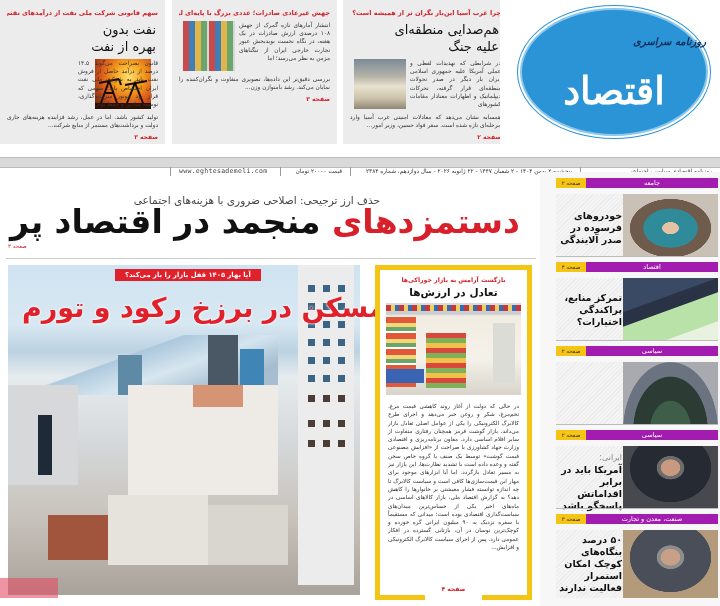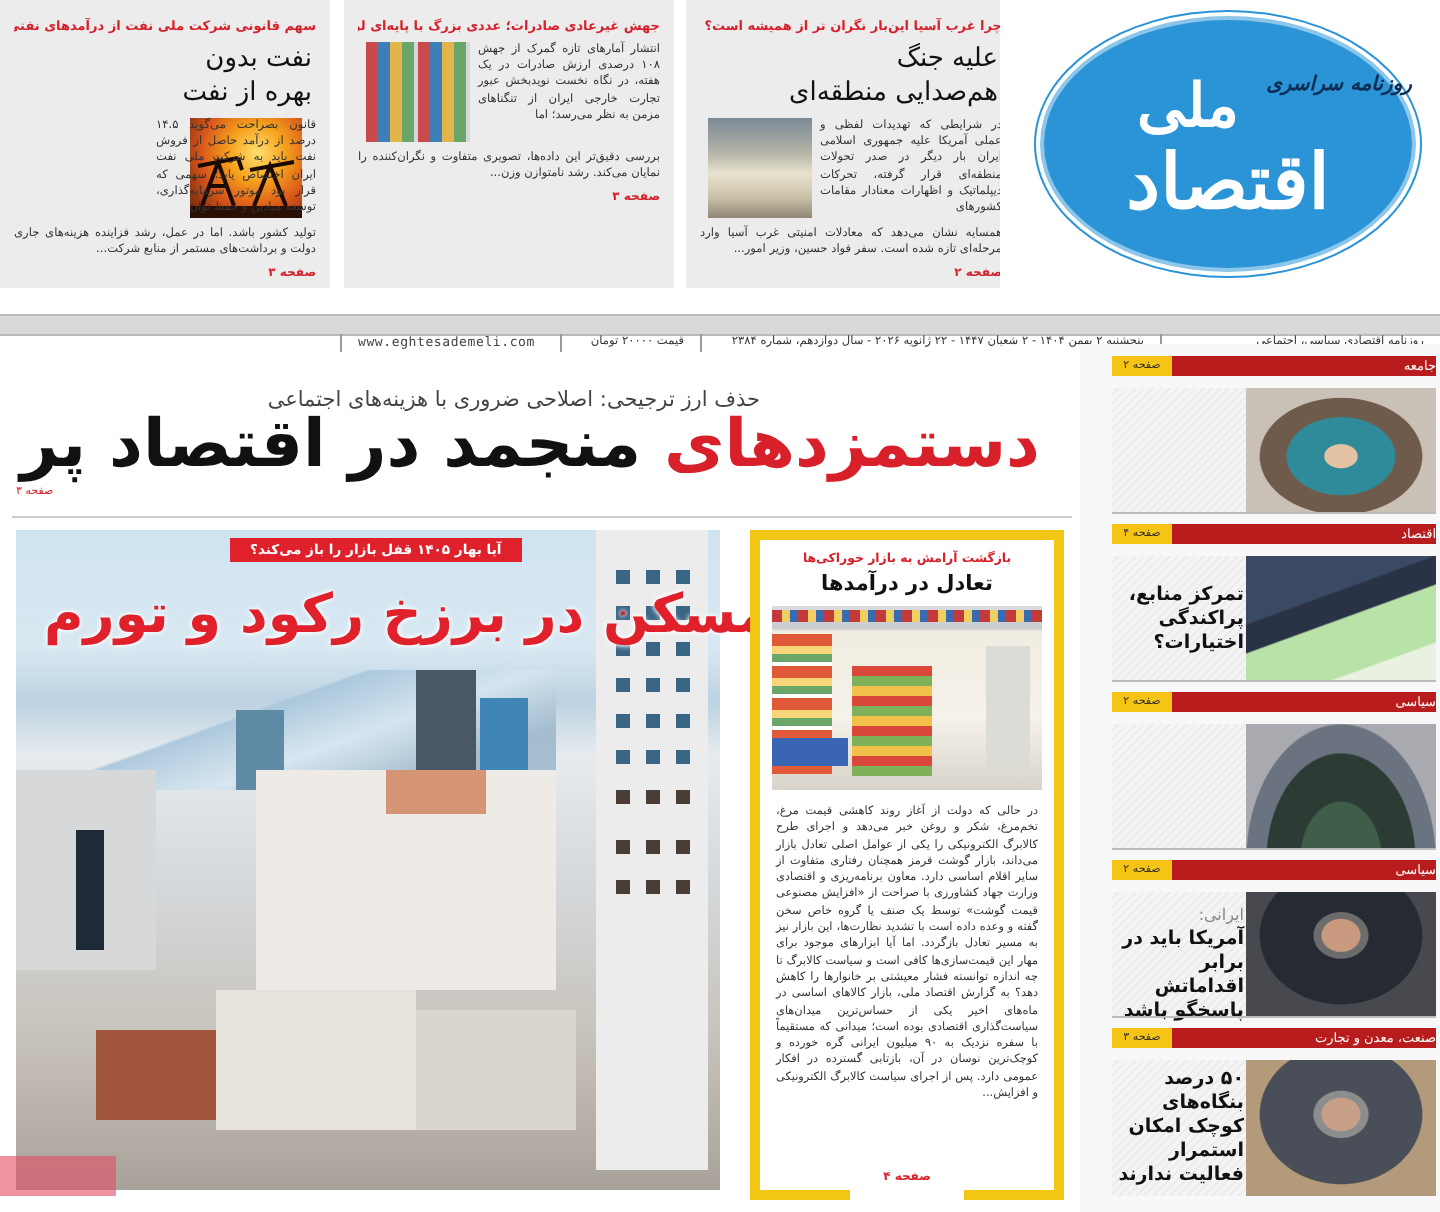--- a/index.html
+++ b/index.html
@@ -60,38 +60,38 @@
   .food-photo { margin: 5px 6px 0 6px; height: 92px; position: relative; overflow: hidden;
     background: linear-gradient(180deg, #d9dde2 0%, #c8ccd1 12%, #f1ece1 14%, #f5f2ea 60%, #d8d4cc 100%); }
   .food-photo .shelf { position: absolute; height: 8px; }
   .food-text { font-size: 5.7px; line-height: 8.3px; color: #333; text-align: justify; padding: 7px 8px 0 8px; }
   .food-page { position: absolute; bottom: 8px; left: 0; width: 100%; text-align: center; color: #d6202a; font-size: 6px; font-weight: bold; }
 
   
   .sidebar { position: absolute; top: 172px; right: 0; width: 180px; height: 434px; background: #f7f7f7; }
   .section { position: absolute; left: 16px; width: 162px; }
   .section .bar { height: 10px; display: flex; }
-  .section .bar .cat { flex: 1; background: #b91c1c; color: #fff; font-size: 6.5px; line-height: 10px; }
+  .section .bar .cat { flex: 1; background: #a21caf; color: #fff; font-size: 6.5px; text-align: center; line-height: 10px; }
   .section .bar .pg { width: 30px; background: #f5c415; color: #333; font-size: 5.5px; text-align: center; line-height: 10px; }
   .section .content { position: relative; height: 62px; margin-top: 6px; background: repeating-linear-gradient(135deg, #f4f4f4 0, #f4f4f4 2px, #ececec 2px, #ececec 3px); }
   .section .sthumb { position: absolute; right: 0; top: 0; width: 95px; height: 62px; }
   .section .stitle { position: absolute; left: 2px; width: 64px; font-size: 9.5px; font-weight: bold; color: #111; line-height: 12px; text-align: right; }
   .section .sprefix { color: #888; font-weight: normal; font-size: 8px; }
   .sidebar-rule { position: absolute; left: 16px; width: 162px; height: 1px; background: #bbb; }
 </style>
 </head>
 <body>
 
 <div class="top-strip">
 
   <div class="teaser" style="left:343px; width:165px;">
     <div class="kicker">چرا غرب آسیا این‌بار نگران تر از همیشه است؟</div>
     <div class="headline">
+      <div>هم‌صدایی منطقه‌ای</div>
       <div>علیه جنگ</div>
-      <div>هم‌صدایی منطقه‌ای</div>
     </div>
     <div class="body-wrap">
       <div class="thumb" style="background:linear-gradient(180deg,#7a8a96 0%,#b6b3a7 35%,#e8e2cf 55%,#c9c0a8 80%,#8f8676 100%);"></div>
       <div class="text">در شرایطی که تهدیدات لفظی و عملی آمریکا علیه جمهوری اسلامی ایران بار دیگر در صدر تحولات منطقه‌ای قرار گرفته، تحرکات دیپلماتیک و اظهارات معنادار مقامات کشورهای</div>
     </div>
     <div class="text-full" style="font-size:5.8px;line-height:8.2px;color:#333;">همسایه نشان می‌دهد که معادلات امنیتی غرب آسیا وارد مرحله‌ای تازه شده است. سفر فواد حسین، وزیر امور...</div>
     <div class="pageref">صفحه ۲</div>
   </div>
 
   <div class="teaser" style="left:172px; width:165px;">
@@ -122,21 +122,20 @@
       </div>
       <div class="text" style="margin-left:0;margin-right:0;width:80px;margin-right:0;position:absolute;right:0;top:0;">قانون بصراحت می‌گوید ۱۴.۵ درصد از درآمد حاصل از فروش نفت باید به شرکت ملی نفت ایران اختصاص یابد؛ سهمی که قرار بود موتور سرمایه‌گذاری، توسعه میادین و حفظ توان</div>
     </div>
     <div class="text-full">تولید کشور باشد. اما در عمل، رشد فزاینده هزینه‌های جاری دولت و برداشت‌های مستمر از منابع شرکت...</div>
     <div class="pageref">صفحه ۳</div>
   </div>
 
   <div class="logo-box">
     <div class="logo-oval">
       <div class="logo-sub">روزنامه سراسری</div>
-      <div class="logo-main" style="top:22px;font-size:30px;padding-right:40px;">ملی</div>
       <div class="logo-main2" style="top:58px;font-size:38px;">اقتصاد</div>
     </div>
   </div>
 </div>
 
 <div class="info-bar">
   <div class="cell" style="width:140px;">روزنامه اقتصادی سیاسی، اجتماعی</div>
   <div class="cell" style="width:230px;">پنجشنبه ۲ بهمن ۱۴۰۴ - ۲ شعبان ۱۴۴۷ - ۲۲ ژانویه ۲۰۲۶ - سال دوازدهم، شماره ۲۳۸۴</div>
   <div class="cell" style="width:70px;">قیمت ۲۰۰۰۰ تومان</div>
   <div class="cell url" style="width:110px;">www.eghtesademeli.com</div>
@@ -193,21 +192,21 @@
       <div class="win" style="left:25px;top:175px;background:#4a3d35;"></div>
       <div class="win" style="left:40px;top:175px;background:#4a3d35;"></div>
   </div>
 </div>
 <div class="photo-tag">آیا بهار ۱۴۰۵ قفل بازار را باز می‌کند؟</div>
 <div class="photo-headline">مسکن در برزخ رکود و تورم</div>
 <div class="pink-corner"></div>
 
 <div class="food-box">
   <div class="food-kicker">بازگشت آرامش به بازار خوراکی‌ها</div>
-  <div class="food-title">تعادل در درآمد‌ها</div>
+  <div class="food-title">تعادل در ارزش‌ها</div>
   <div class="food-photo">
     <div class="shelf" style="left:0;top:2px;width:100%;height:6px;background:repeating-linear-gradient(90deg,#c43a3a 0 5px,#f0d060 5px 9px,#3a6ab0 9px 13px);"></div>
     <div class="shelf" style="left:0;top:14px;width:30px;height:70px;background:repeating-linear-gradient(180deg,#e05a3a 0 6px,#f7d67a 6px 10px,#6aa66a 10px 14px,#fff 14px 16px);"></div>
     <div class="shelf" style="left:40px;top:30px;width:40px;height:55px;background:repeating-linear-gradient(180deg,#d9483a 0 5px,#7fb05a 5px 10px,#f2c14a 10px 15px);"></div>
     <div class="shelf" style="left:0;top:66px;width:38px;height:14px;background:#3a65b5;"></div>
     <div class="shelf" style="right:6px;top:20px;width:22px;height:60px;background:#dcdcd6;"></div>
   </div>
   <div class="food-text">در حالی که دولت از آغاز روند کاهشی قیمت مرغ، تخم‌مرغ، شکر و روغن خبر می‌دهد و اجرای طرح کالابرگ الکترونیکی را یکی از عوامل اصلی تعادل بازار می‌داند، بازار گوشت قرمز همچنان رفتاری متفاوت از سایر اقلام اساسی دارد. معاون برنامه‌ریزی و اقتصادی وزارت جهاد کشاورزی با صراحت از «افزایش مصنوعی قیمت گوشت» توسط یک صنف یا گروه خاص سخن گفته و وعده داده است با تشدید نظارت‌ها، این بازار نیز به مسیر تعادل بازگردد. اما آیا ابزارهای موجود برای مهار این قیمت‌سازی‌ها کافی است و سیاست کالابرگ تا چه اندازه توانسته فشار معیشتی بر خانوارها را کاهش دهد؟ به گزارش اقتصاد ملی، بازار کالاهای اساسی در ماه‌های اخیر یکی از حساس‌ترین میدان‌های سیاست‌گذاری اقتصادی بوده است؛ میدانی که مستقیماً با سفره نزدیک به ۹۰ میلیون ایرانی گره خورده و کوچک‌ترین نوسان در آن، بازتابی گسترده در افکار عمومی دارد. پس از اجرای سیاست کالابرگ الکترونیکی و افزایش...</div>
   <div class="food-page">صفحه ۴</div>
   <div class="bottom-l"></div>
@@ -216,20 +215,21 @@
 
 <div class="sidebar">
 
   <div class="section" style="top:6px;">
     <div class="bar">
       <div class="cat">جامعه</div>
       <div class="pg">صفحه ۲</div>
     </div>
     <div class="content">
       <div class="sthumb" style="background:radial-gradient(ellipse at 50% 55%,#e4c2a4 0 12%,#2f8b9a 13% 40%,#6f5b4b 41% 60%,#c9c0b6 61%);"></div>
+      <div class="stitle" style="top:16px;">خودروهای فرسوده در صدر آلایندگی</div>
     </div>
   </div>
   <div class="sidebar-rule" style="top:84px;"></div>
 
   <div class="section" style="top:90px;">
     <div class="bar">
       <div class="cat">اقتصاد</div>
       <div class="pg">صفحه ۴</div>
     </div>
     <div class="content">

